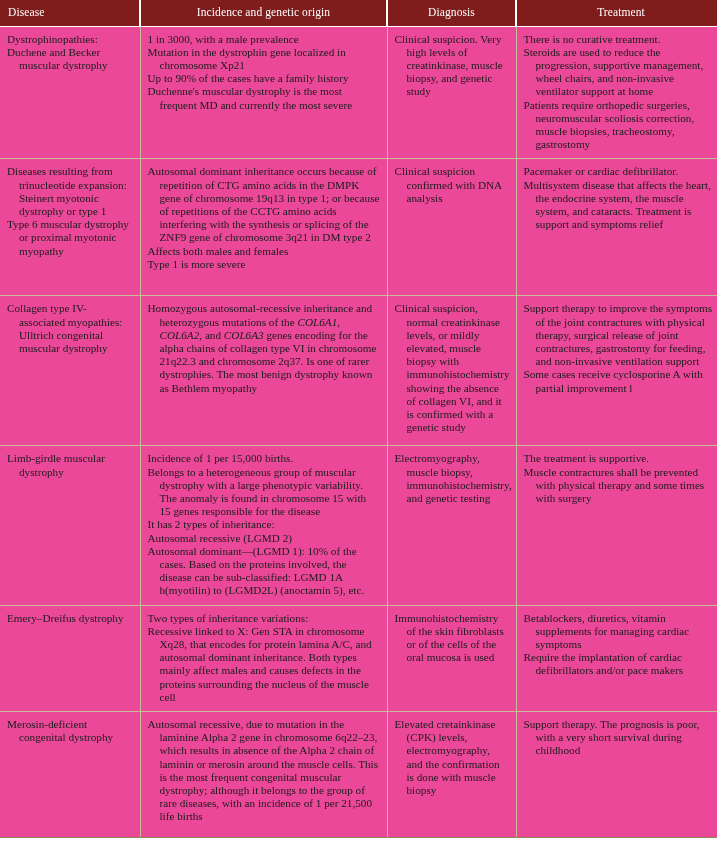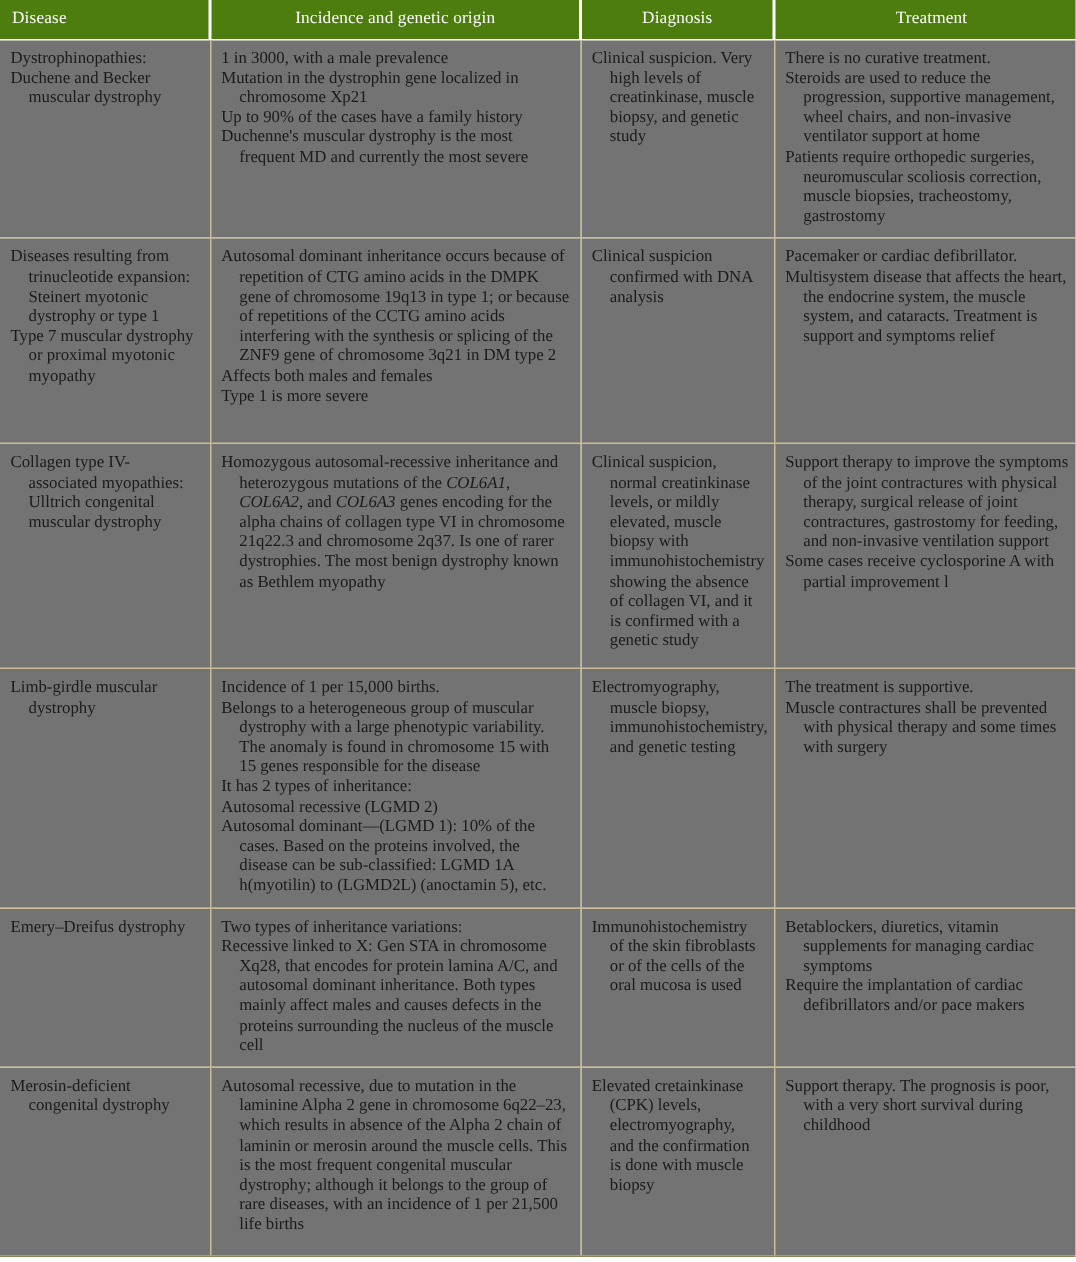--- a/index.html
+++ b/index.html
@@ -22,21 +22,21 @@
   }
 
   table.disease-table {
     width: 717px;
     border-collapse: collapse;
     table-layout: fixed;
   }
 
   
   thead tr.header-row th {
-    background: #4d7c0f;
+    background: #7f1d1d;
     color: #ffffff;
     font-weight: normal;
     font-size: 11.5px;
     text-align: center;
     vertical-align: middle;
     height: 26px;
     padding: 5px 4px 6px 4px;
     border-right: 2px solid #ffffff;
     border-bottom: 1px solid #ffffff;
     letter-spacing: 0.1px;
@@ -51,21 +51,21 @@
 
   
   tbody td {
     vertical-align: top;
     font-size: 11.2px;
     line-height: 13.2px;
     color: #1b1b1b;
     padding: 6px 7px 7px 7px;
     border-right: 1px solid #c8bd96;
     border-bottom: 1px solid #c8bd96;
-    background: #737373;
+    background: #ec4899;
   }
   tbody td:last-child {
     border-right: none;
   }
   tbody tr:last-child td {
     border-bottom: 1px solid #8e8552;
   }
   
   .hang {
     margin: 0;
@@ -132,21 +132,21 @@
           </td>
           <td class="c-treatment">
             <p class="hang">There is no curative treatment.</p>
             <p class="hang">Steroids are used to reduce the progression, supportive management, wheel chairs, and non-invasive ventilator support at home</p>
             <p class="hang">Patients require orthopedic surgeries, neuromuscular scoliosis correction, muscle biopsies, tracheostomy, gastrostomy</p>
           </td>
         </tr>
         <tr class="r1">
           <td class="c-disease">
             <p class="hang">Diseases resulting from trinucleotide expansion: Steinert myotonic dystrophy or type 1</p>
-            <p class="hang">Type 7 muscular dystrophy or proximal myotonic myopathy</p>
+            <p class="hang">Type 6 muscular dystrophy or proximal myotonic myopathy</p>
           </td>
           <td class="c-incidence">
             <p class="hang">Autosomal dominant inheritance occurs because of repetition of CTG amino acids in the DMPK gene of chromosome 19q13 in type 1; or because of repetitions of the CCTG amino acids interfering with the synthesis or splicing of the ZNF9 gene of chromosome 3q21 in DM type 2</p>
             <p class="hang">Affects both males and females</p>
             <p class="hang">Type 1 is more severe</p>
           </td>
           <td class="c-diagnosis">
             <p class="hang">Clinical suspicion confirmed with DNA analysis</p>
           </td>
           <td class="c-treatment">

